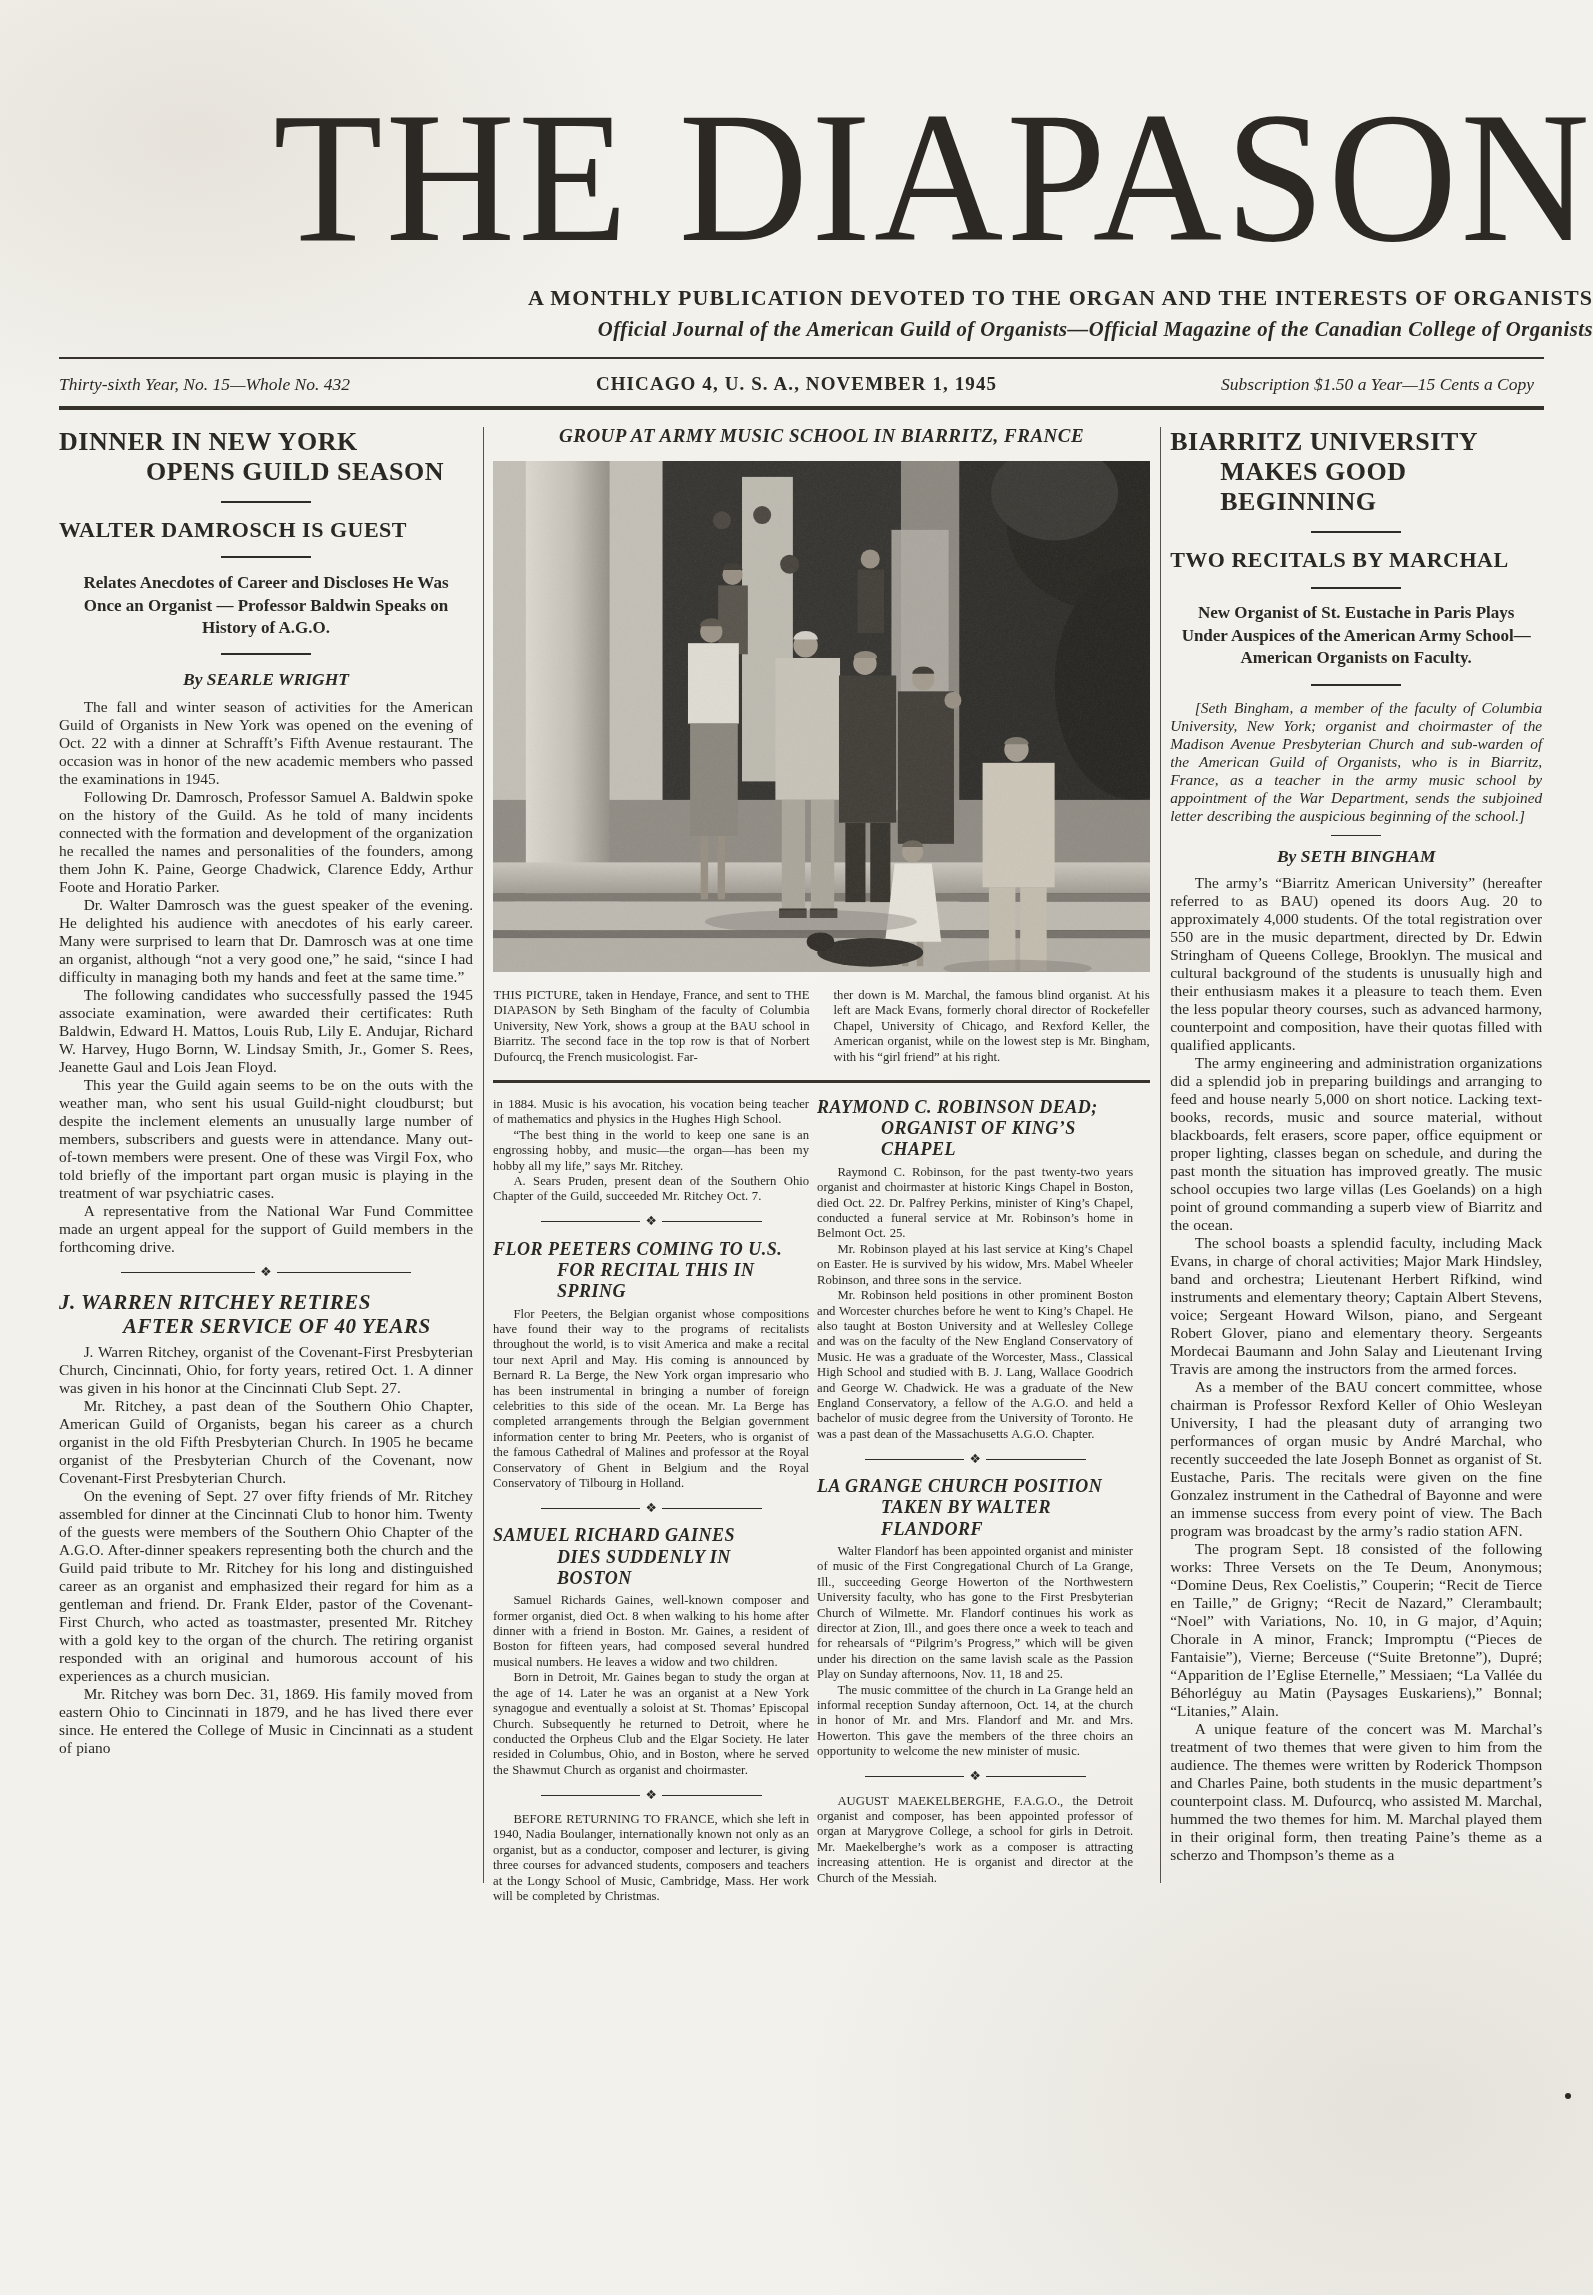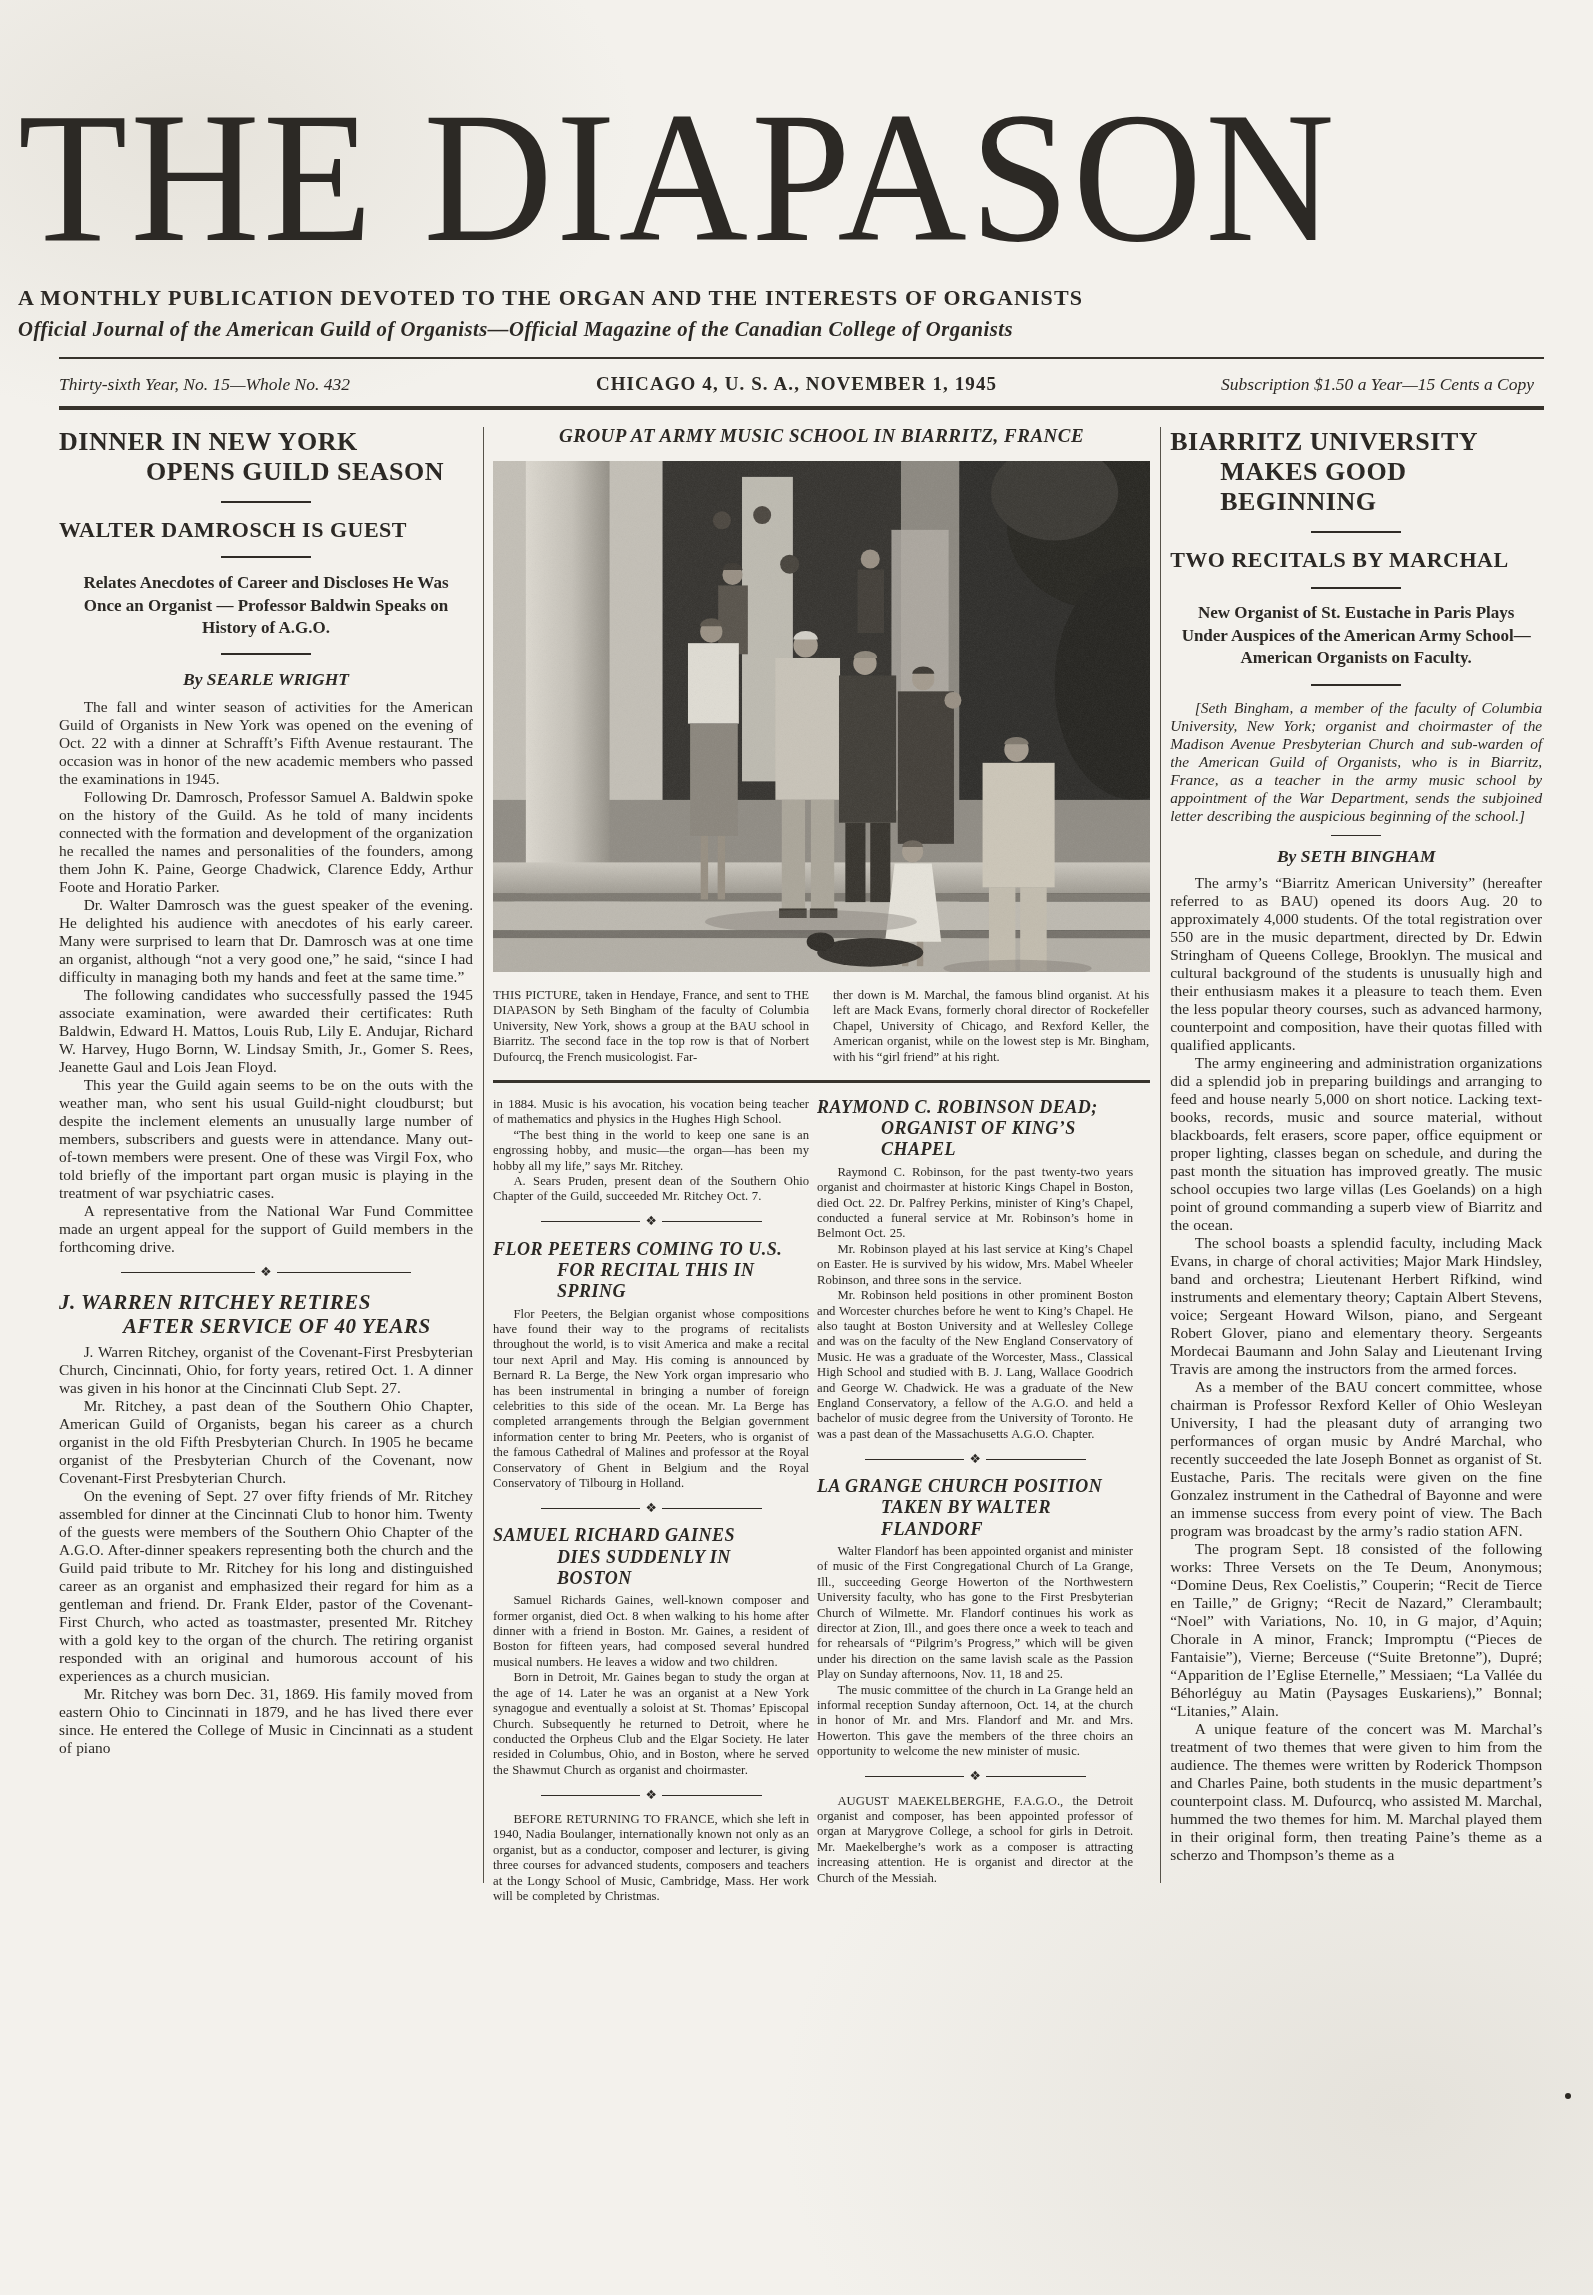--- a/index.html
+++ b/index.html
@@ -9,21 +9,21 @@
     color:#2c2925;
     background:
       radial-gradient(ellipse 742px 477px at 12% 6%, rgba(214,209,198,.45), transparent 60%),
       radial-gradient(ellipse 954px 689px at 88% 92%, rgba(203,198,187,.35), transparent 65%),
       radial-gradient(ellipse 477px 318px at 50% 40%, rgba(255,255,255,.25), transparent 70%),
       #f3f1ec;
   }
   .page{position:relative;width:1593px;height:2295px;overflow:hidden;padding:0;box-sizing:border-box;}
 
   
-  .masthead{ text-align:left;margin-left:18px; }
+  .masthead{ text-align:right;margin-left:18px; }
   .mast-title{
     margin:90px 0 0 0; font-weight:400; font-size:179px; line-height:.98;
     letter-spacing:3.2px; white-space:nowrap; transform:scaleY(1.04);
   }
   .mast-sub1{ margin-top:20px; font-weight:700; font-size:22px; letter-spacing:1.1px; }
   .mast-sub2{ margin-top:6.4px; font-weight:700; font-style:italic; font-size:20.7px; letter-spacing:0.5px; }
 
   .rule{ background:#37332c; margin-left:59px; margin-right:49px; }
   .rule.thin{ height:2.1px; margin-top:16px; }
   .rule.thick{ height:3.2px; }
@@ -60,21 +60,21 @@
   .srule{ width:90px; height:2.1px; background:#2f2b26; margin:13.8px auto; }
   .srule.sm{ width:50px; height:1.6px; margin:9.5px auto; }
 
   .orn{ display:flex; align-items:center; justify-content:center; width:70%; margin:10.6px auto; }
   .orn::before,.orn::after{ content:""; flex:1; height:1.1px; background:#2f2b26; }
   .orn-glyph{ margin:0 5.3px; font-size:12.7px; line-height:1; font-family:"DejaVu Sans",sans-serif; }
 
   
   .caption-title{ font-weight:700; font-style:italic; font-size:19px; letter-spacing:0.5px; text-align:center; margin:2.1px 0 13.8px 0; }
   .photo-frame{ width:657px; height:511px; }
-  .caption-cols{ display:flex; gap:24px; margin-top:13.8px; }
+  .caption-cols{ display:flex; gap:24px; margin-top:13.8px;justify-content:center; }
   .caption-cols p{ width:316px; margin:0; text-align:justify; font-size:12.7px; line-height:15.4px; }
   .center-rule{ height:2.1px; background:#37332c; border-bottom:1.1px solid rgba(55,51,44,.5); margin:15px 0 13.8px 0; }
 
   .center-cols{ display:flex; gap:8px; }
   .ccol{ width:316px; }
 
   .note{ font-style:italic; font-size:13.8px; line-height:16.4px; text-align:justify; margin:0; text-indent:1.4em; }
 
   .ink-speck{ position:absolute; left:1565px; top:2093px; width:6.4px; height:6.4px; border-radius:50%; background:#2b2823; }
 

